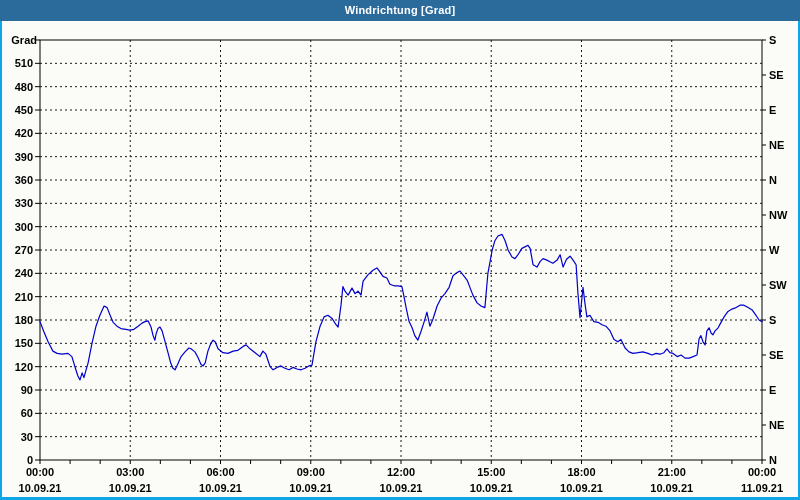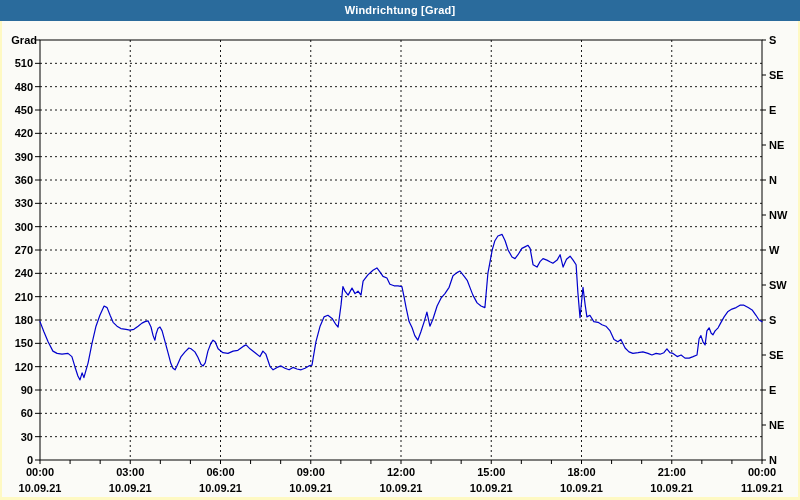--- a/index.html
+++ b/index.html
@@ -1,18 +1,18 @@
 <!DOCTYPE html>
 <html><head>
 <meta charset="utf-8">
 <style>
   html,body{margin:0;padding:0;background:#dddddd;}
   .window{
     position:relative;width:800px;height:500px;
-    background:#fef9c3; 
+    background:#0ea5e9; 
     font-family:"Liberation Sans",sans-serif;
     overflow:hidden;
   }
   .titlebar{
     position:absolute;left:0;top:0;right:0;height:21px;
     background:#2a6b9c;color:#ffffff;
     font-size:11px;font-weight:bold;line-height:21px;text-align:center;
     letter-spacing:0.2px;
   }
   .content{

